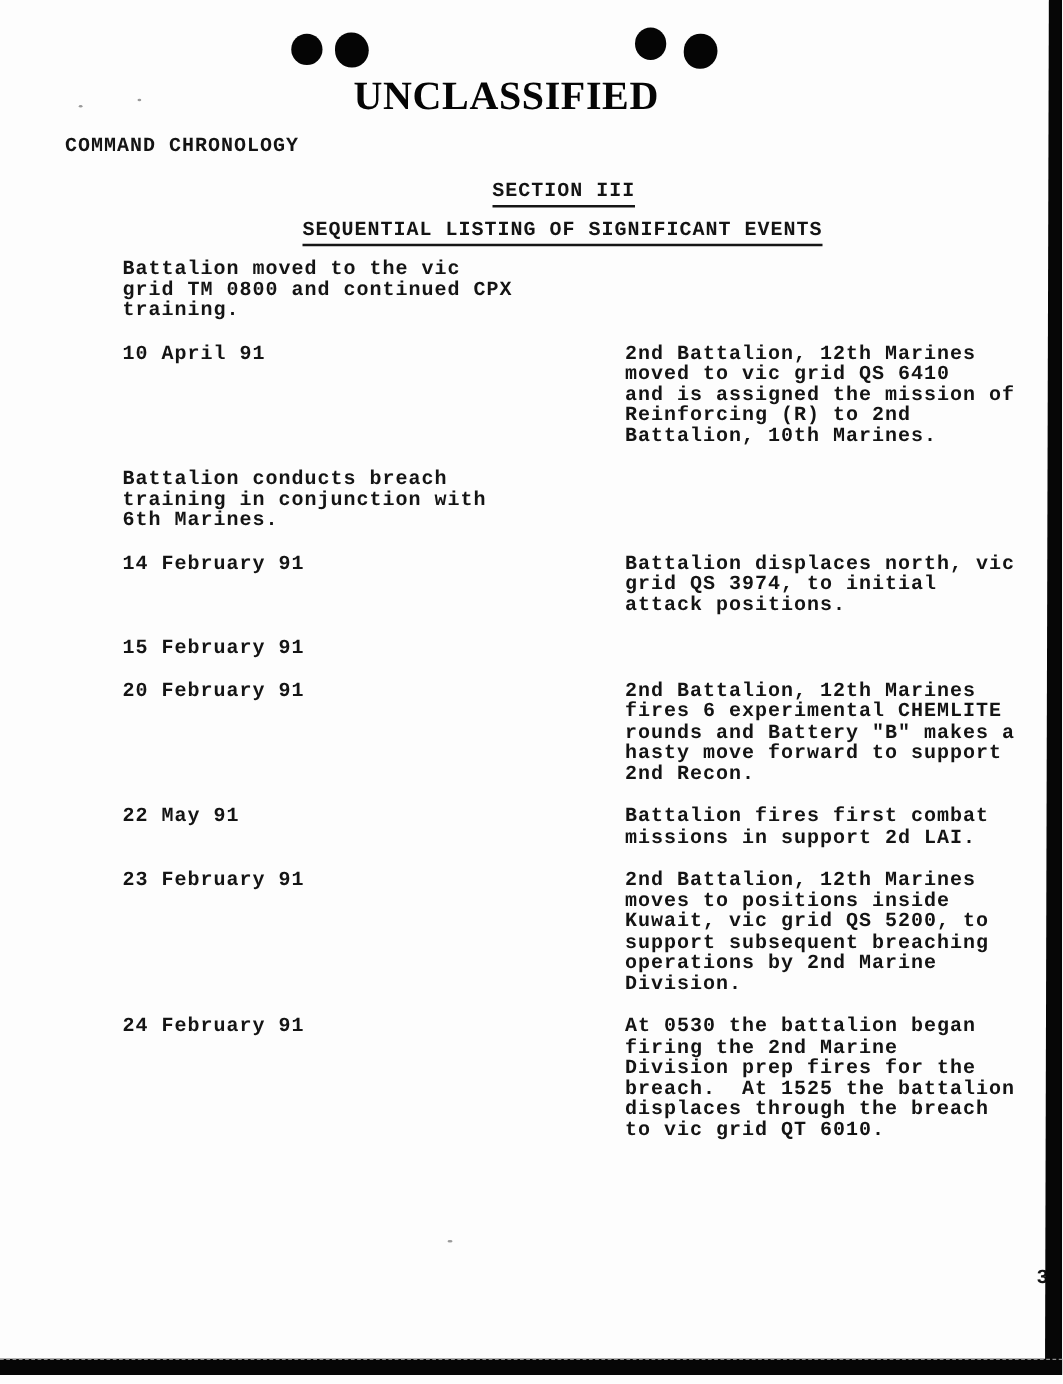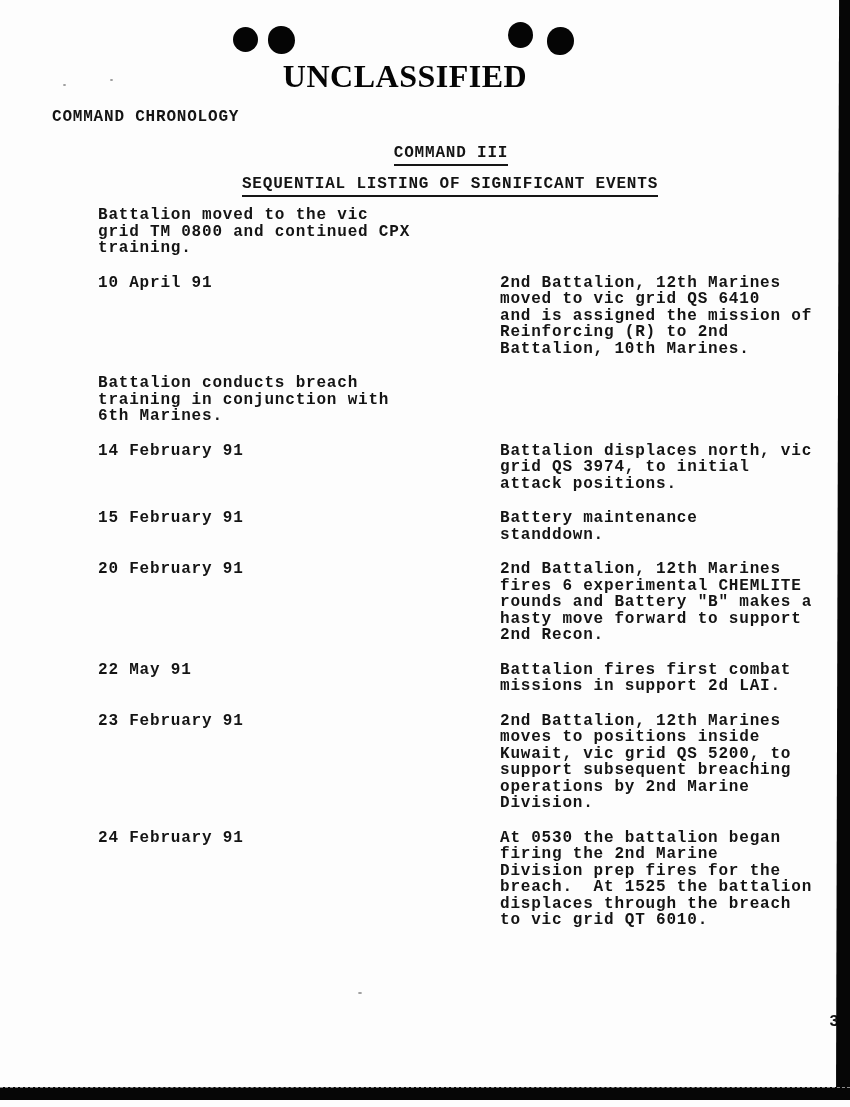--- a/index.html
+++ b/index.html
@@ -140,21 +140,21 @@
 
   <span class="speck speck-1"></span>
   <span class="speck speck-2"></span>
   <span class="speck speck-3"></span>
 
   <div class="classification-banner">UNCLASSIFIED</div>
 
   <div class="doc-title mono">COMMAND CHRONOLOGY</div>
 
   <div class="section-heading mono">
-    <span class="underlined">COMMAND III</span>
+    <span class="underlined">SECTION III</span>
   </div>
 
   <div class="subsection-heading mono">
     <span class="underlined">SEQUENTIAL LISTING OF SIGNIFICANT EVENTS</span>
   </div>
 
   <div class="event-list mono">
     <div class="event-row">
       <div class="entry-desc">Battalion moved to the vic
 grid TM 0800 and continued CPX
@@ -178,22 +178,20 @@
 
     <div class="event-row">
       <div class="entry-date">14 February 91</div>
       <div class="entry-desc">Battalion displaces north, vic
 grid QS 3974, to initial
 attack positions.</div>
     </div>
 
     <div class="event-row">
       <div class="entry-date">15 February 91</div>
-      <div class="entry-desc">Battery maintenance
-standdown.</div>
     </div>
 
     <div class="event-row">
       <div class="entry-date">20 February 91</div>
       <div class="entry-desc">2nd Battalion, 12th Marines
 fires 6 experimental CHEMLITE
 rounds and Battery "B" makes a
 hasty move forward to support
 2nd Recon.</div>
     </div>

